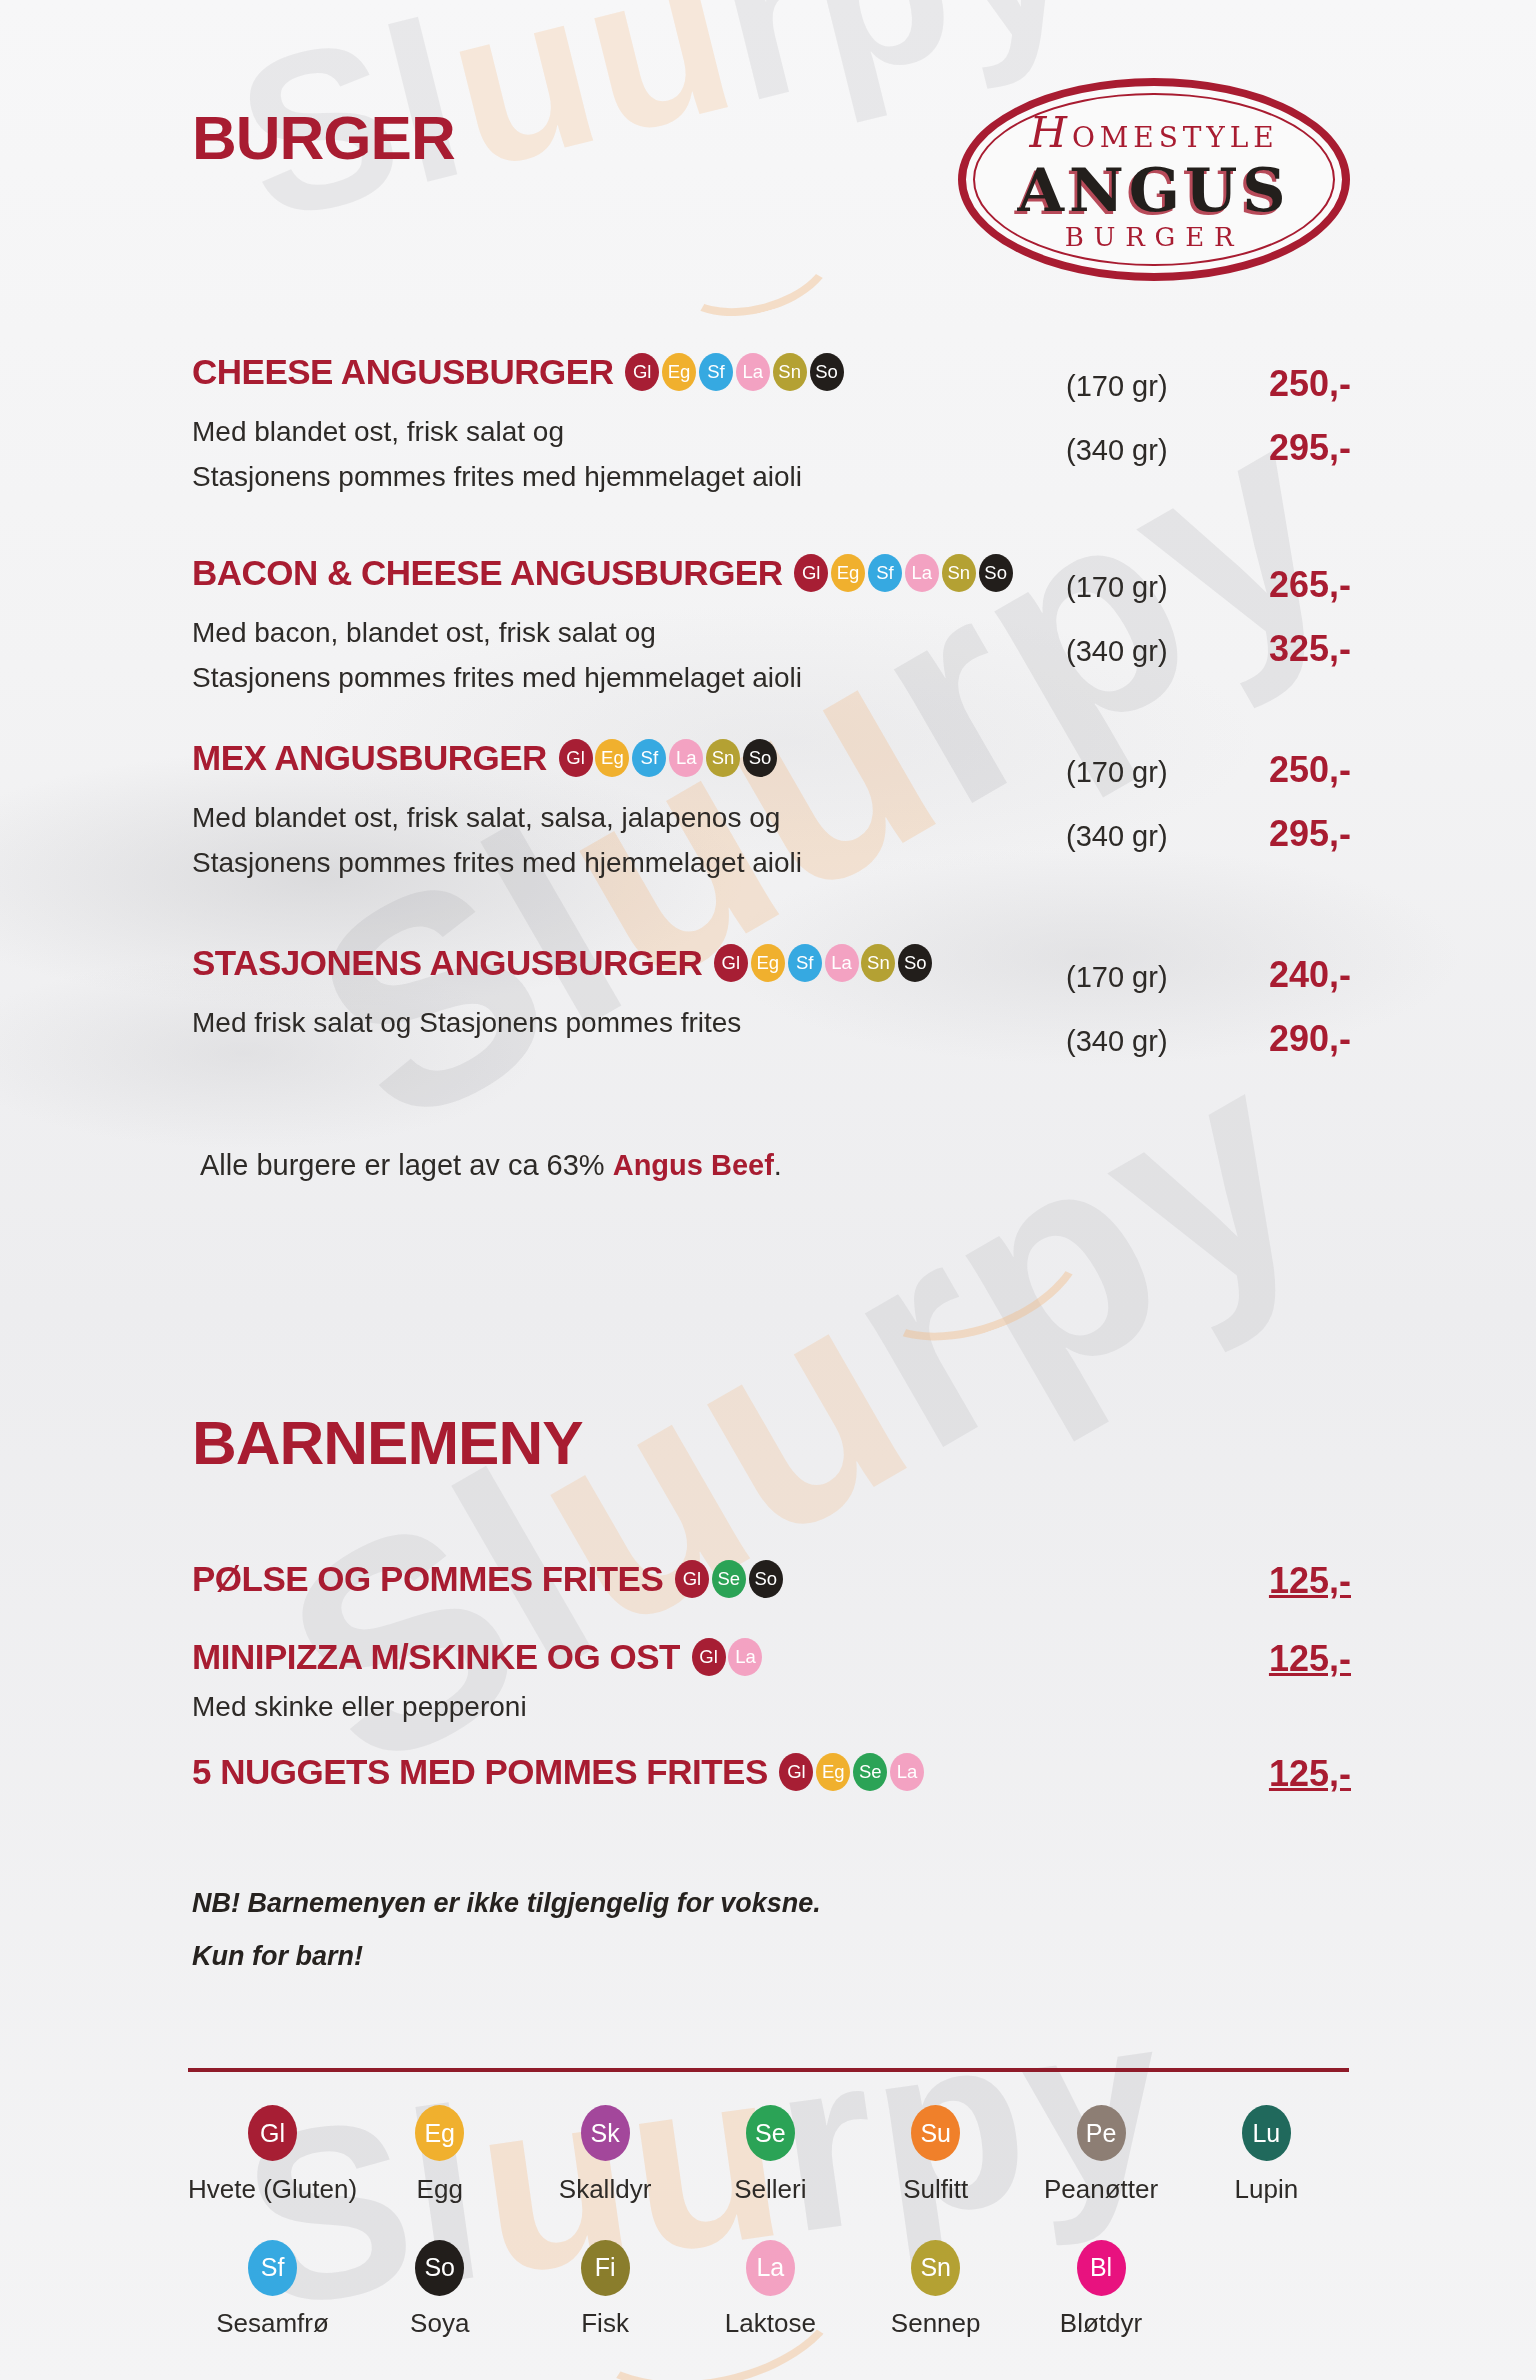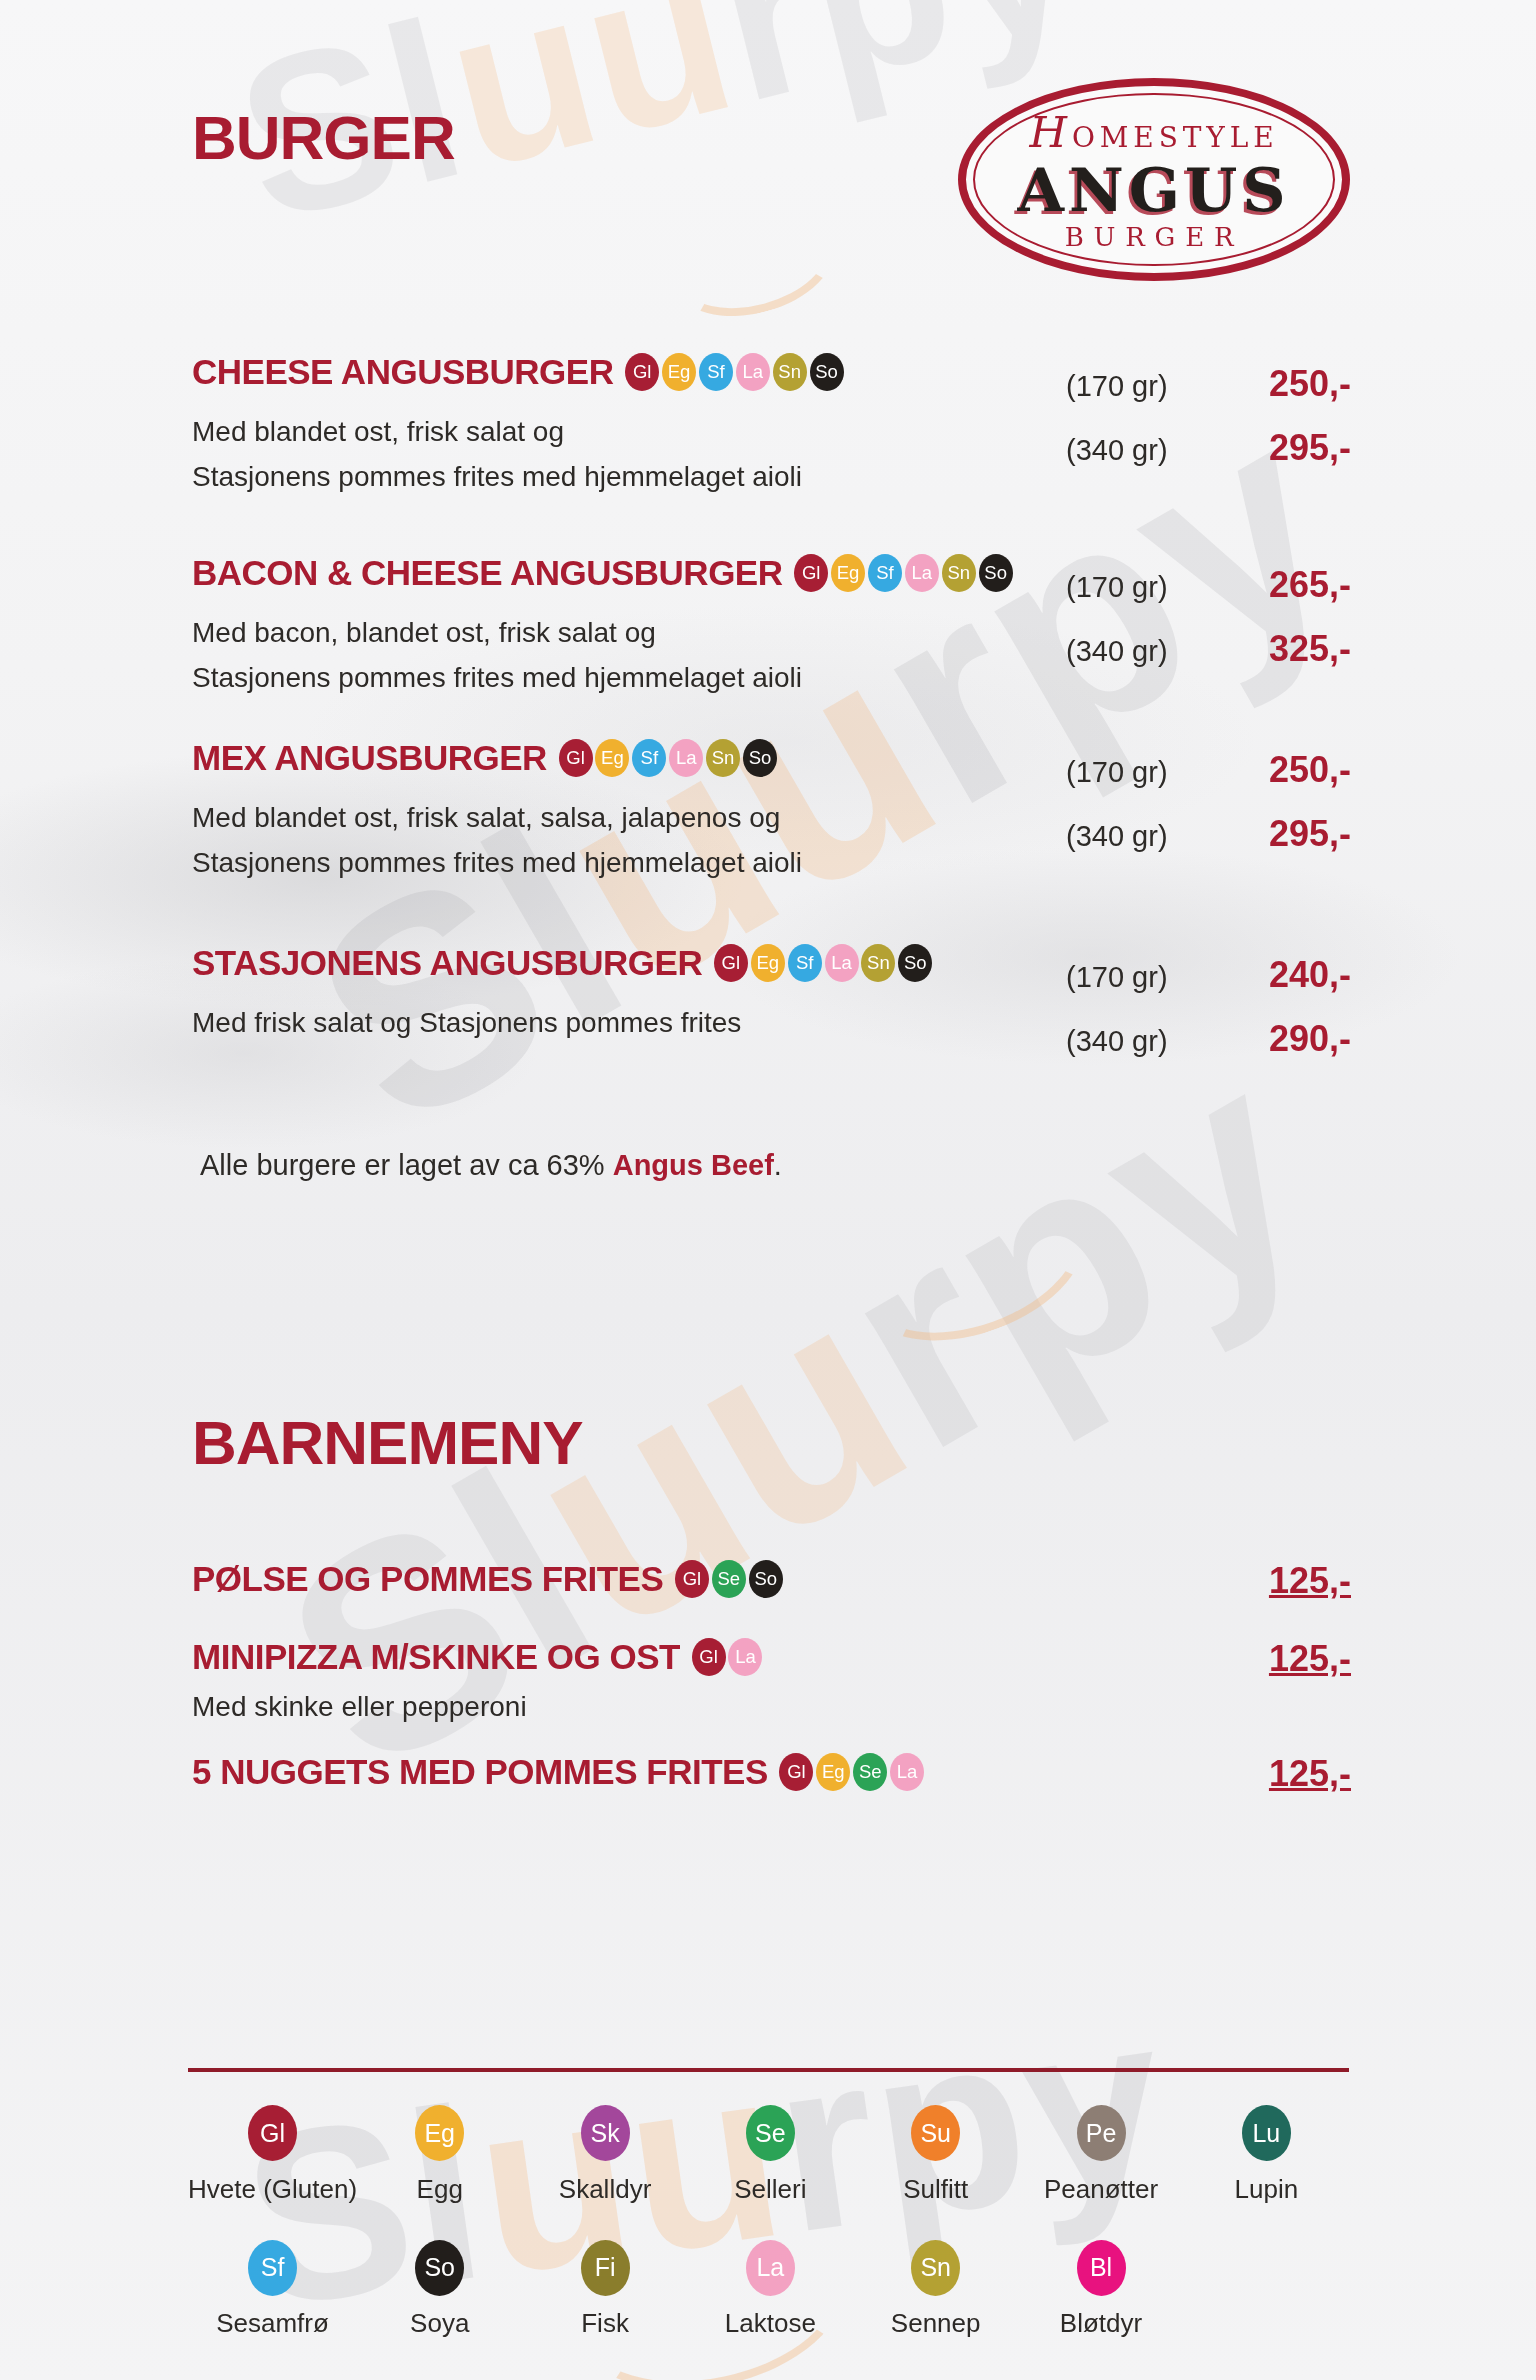--- a/index.html
+++ b/index.html
@@ -238,20 +238,24 @@
             <span class="badge small" style="background: rgb(167, 30, 52);">Gl</span>
             <span class="badge small" style="background: rgb(240, 176, 46);">Eg</span>
             <span class="badge small" style="background: rgb(43, 163, 86);">Se</span>
             <span class="badge small" style="background: rgb(243, 162, 194);">La</span>
           </span>
         </div>
         <span class="kid-price">125,-</span>
       </div>
     </div>
 
+  <div class="nb-note">
+    <div>NB! Barnemenyen er ikke tilgjengelig for voksne.</div>
+    <div>Kun for barn!</div>
+  </div>
 
   <div class="legend-divider"></div>
   <div id="legend">
       <div class="legend-cell">
         <span class="badge big" style="background: rgb(167, 30, 52);">Gl</span>
         <div class="legend-label">Hvete (Gluten)</div>
       </div>
       <div class="legend-cell">
         <span class="badge big" style="background: rgb(240, 176, 46);">Eg</span>
         <div class="legend-label">Egg</div>

